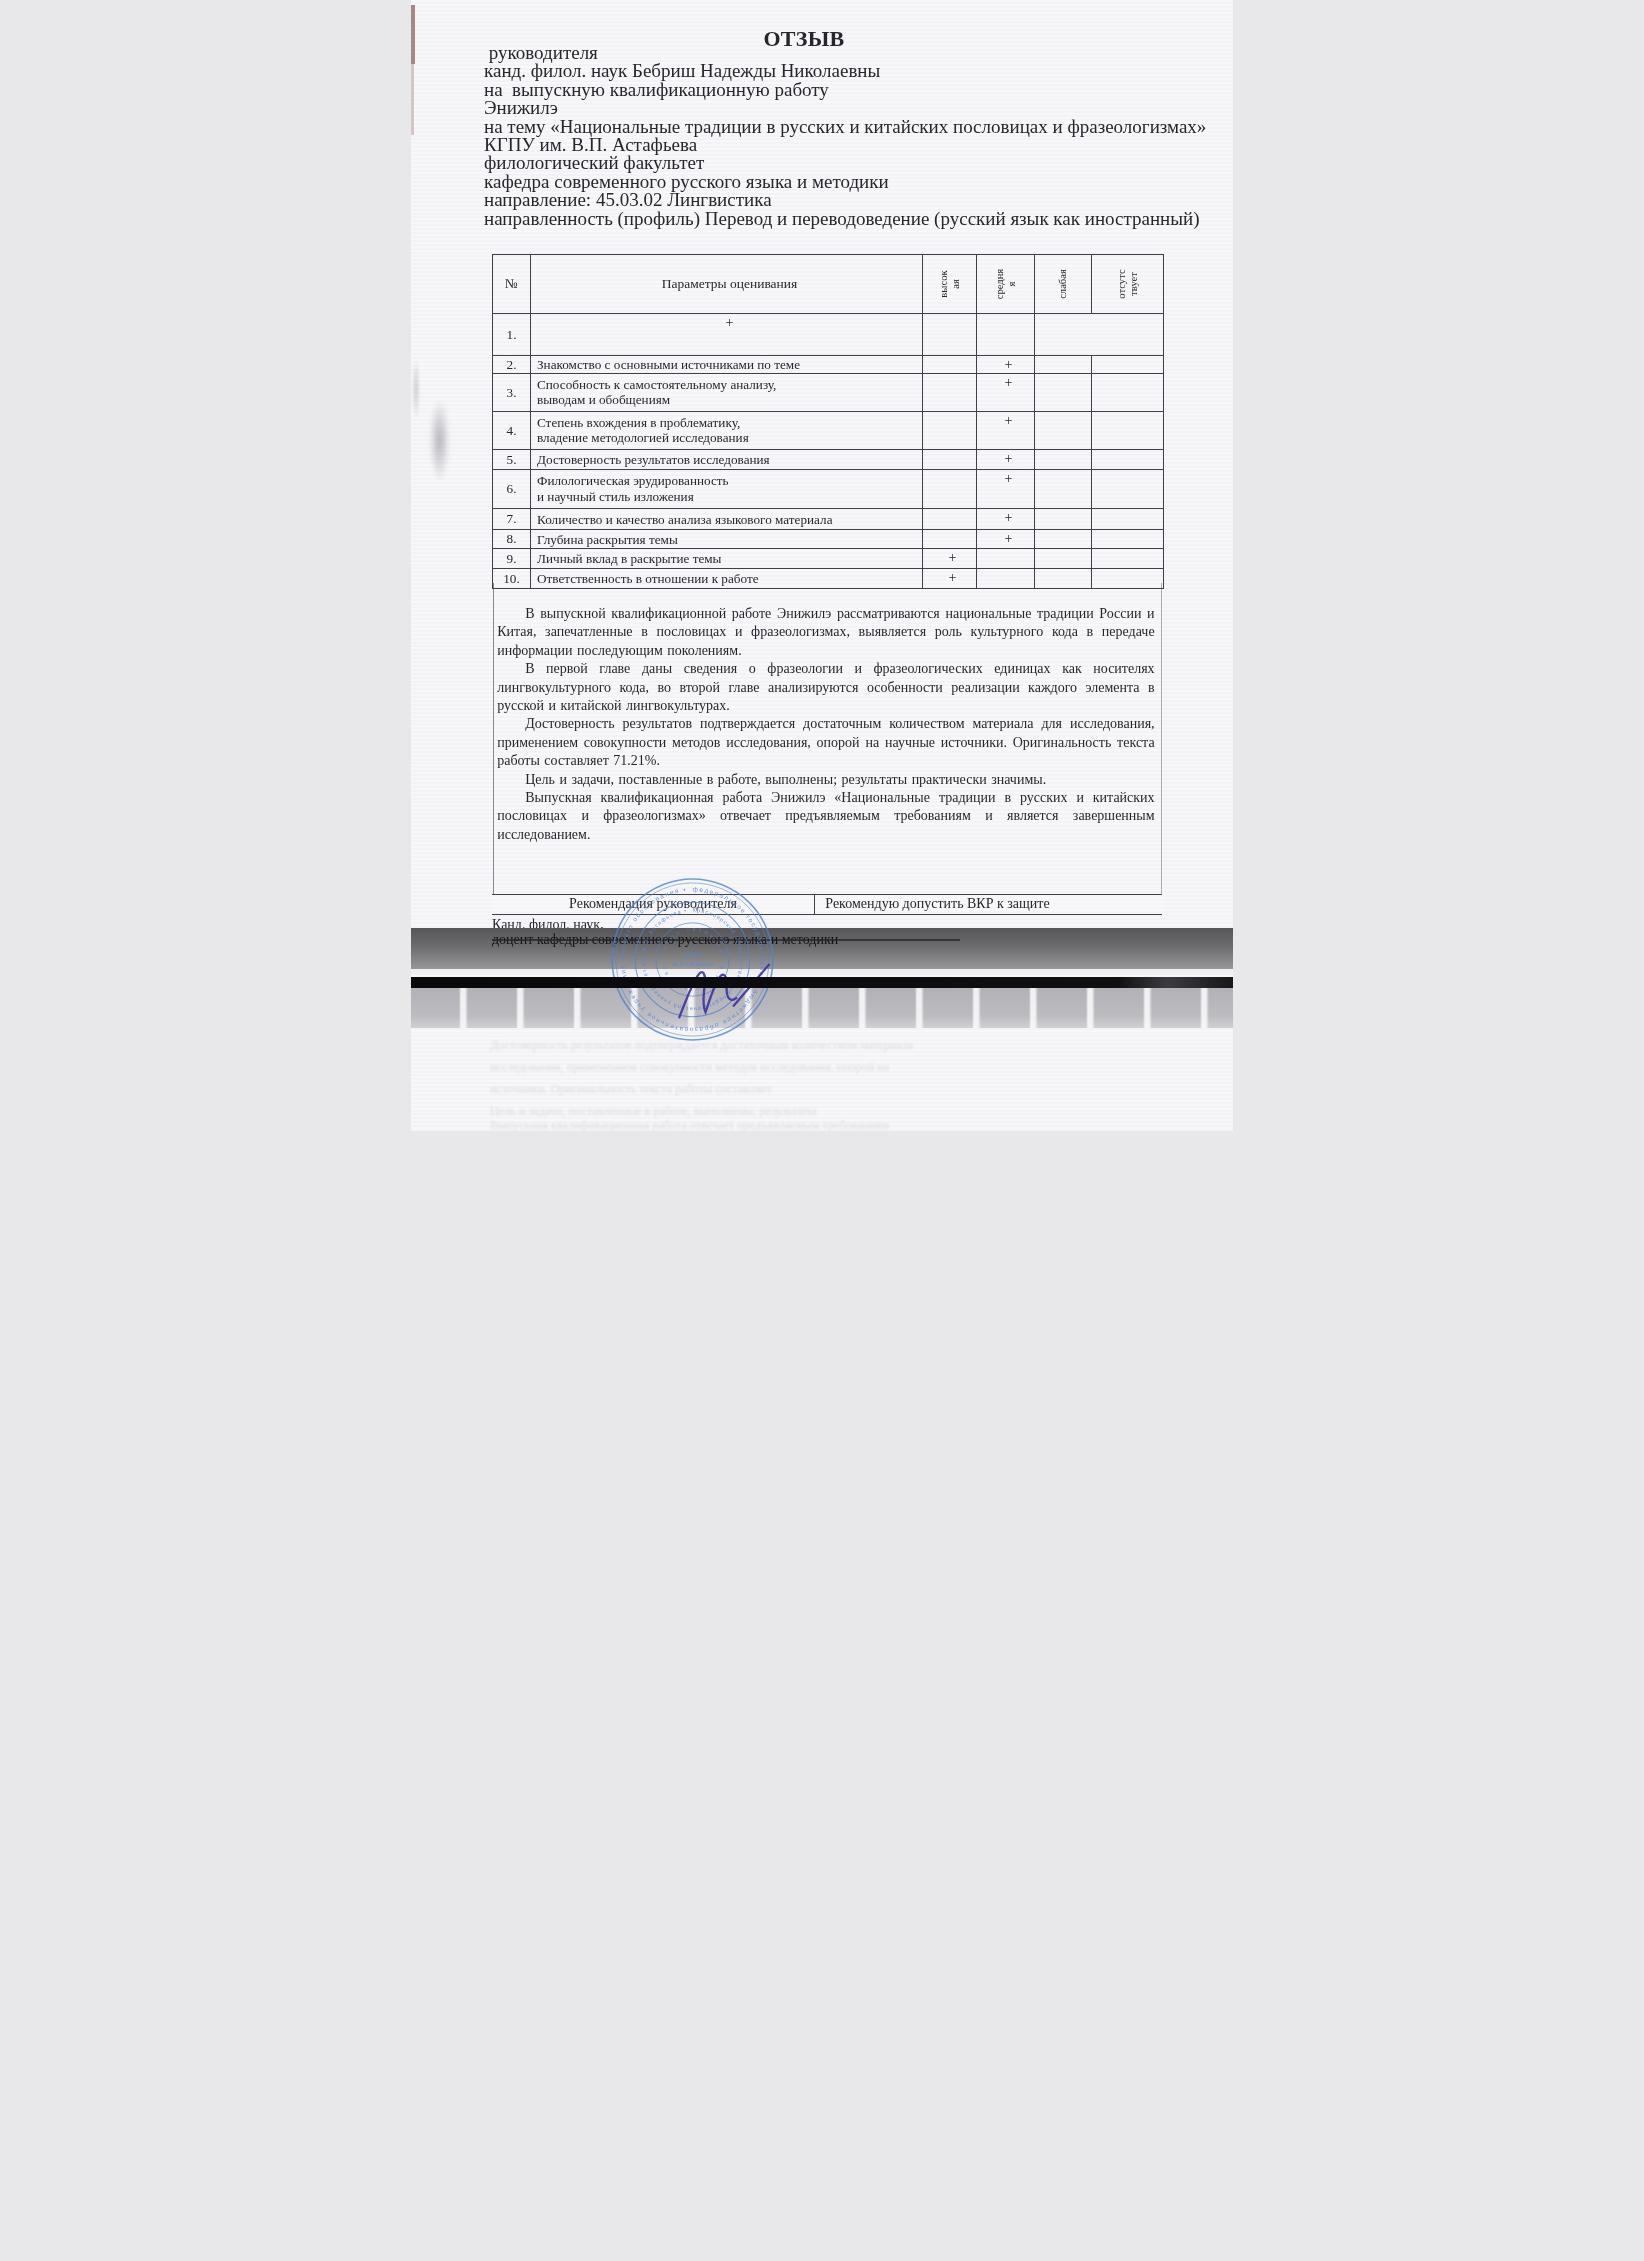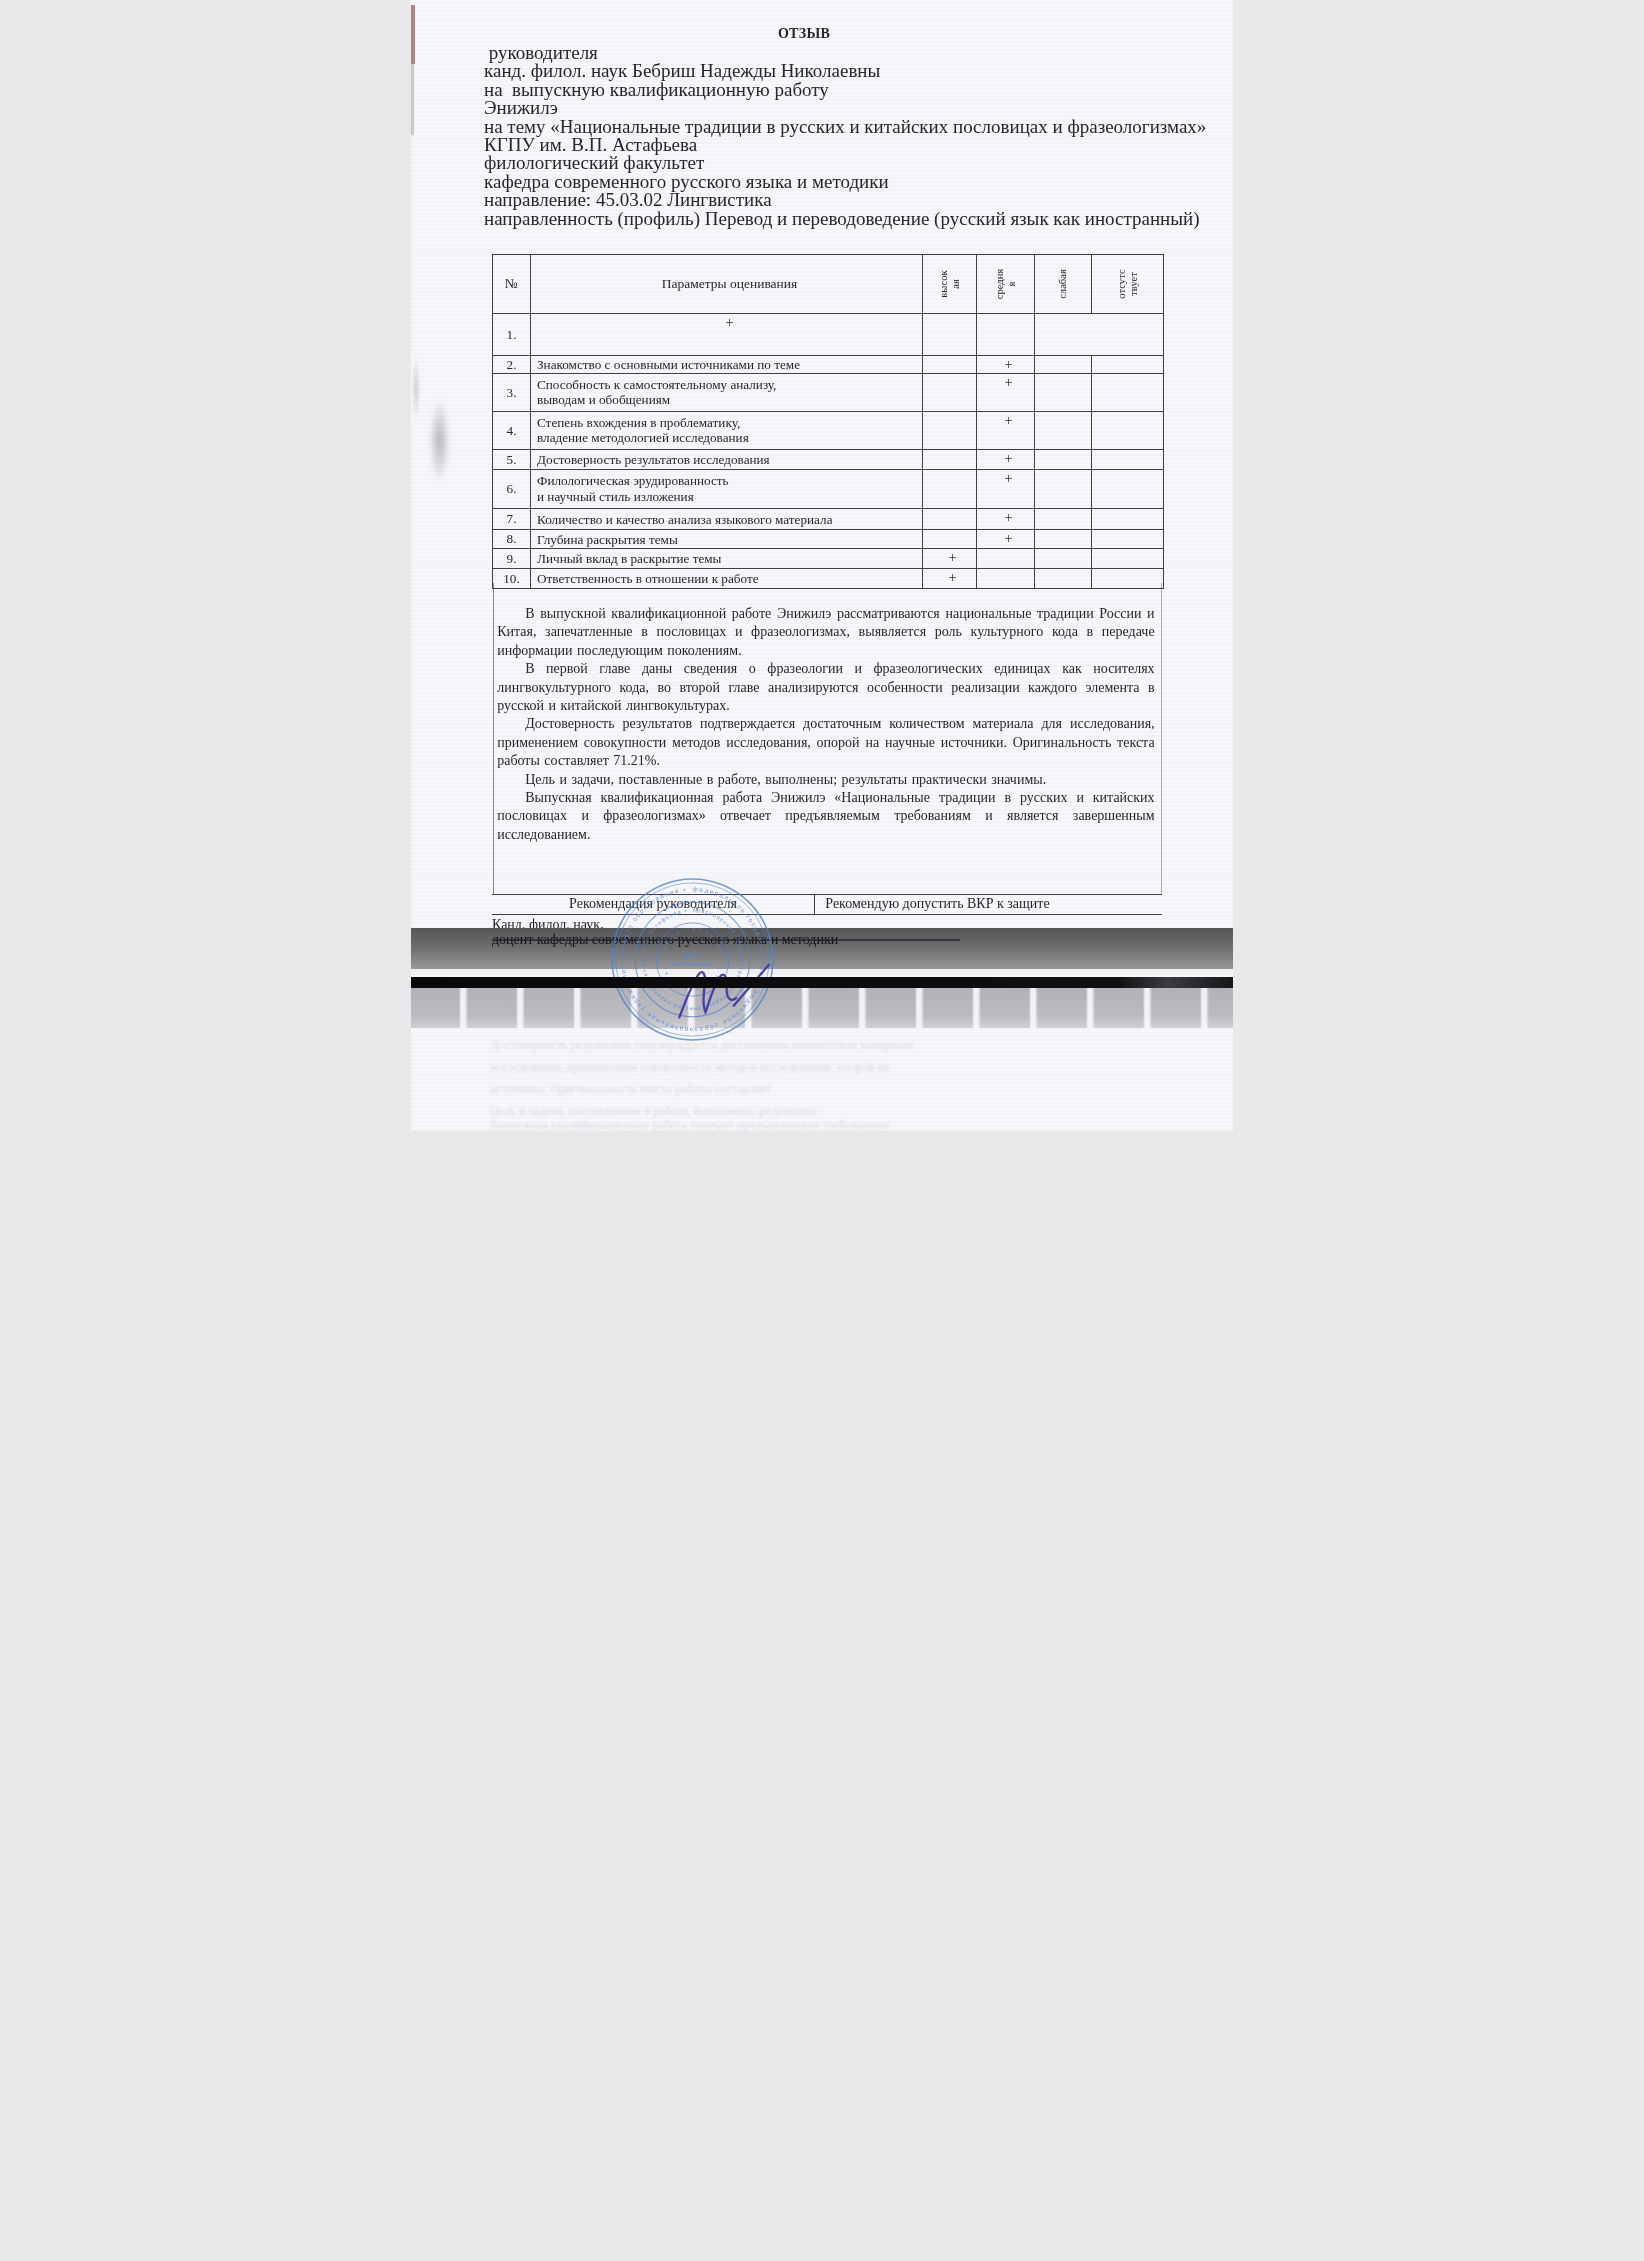--- a/index.html
+++ b/index.html
@@ -4,21 +4,21 @@
 <style>
   html,body{margin:0;padding:0;background:#e8e8ea;}
   .page{
     position:relative;width:822px;height:1131px;margin:0 auto;
     background:
       repeating-linear-gradient(180deg, rgba(255,255,255,.25) 0 1.9px, rgba(228,228,238,.10) 1.9px 3.9px),
       #f5f5f8;
     font-family:"Liberation Serif","DejaVu Serif",serif;color:#26262c;overflow:hidden;
   }
   .title{position:absolute;top:26px;left:0;width:786px;text-align:center;
-    font-size:14px;font-weight:bold;letter-spacing:0.3px;}
+    font-size:22px;font-weight:bold;letter-spacing:0.3px;}
   #header-block{position:absolute;left:73px;top:44px;font-size:19px;line-height:18.4px;}
   .hline{white-space:pre-wrap;}
 
   
   .otable{position:absolute;left:81px;top:254px;width:670px;border:1px solid #3f3f4a;}
   .thead,.trow{display:grid;grid-template-columns:37px 392px 54px 58px 57px 72px;}
   .thead{height:58px;border-bottom:1.5px solid #3f3f4a;}
   .trow{border-top:0.9px solid #3f3f4a;}
   .trow:first-child{border-top:none;}
   .tcell{position:relative;min-width:0;}

